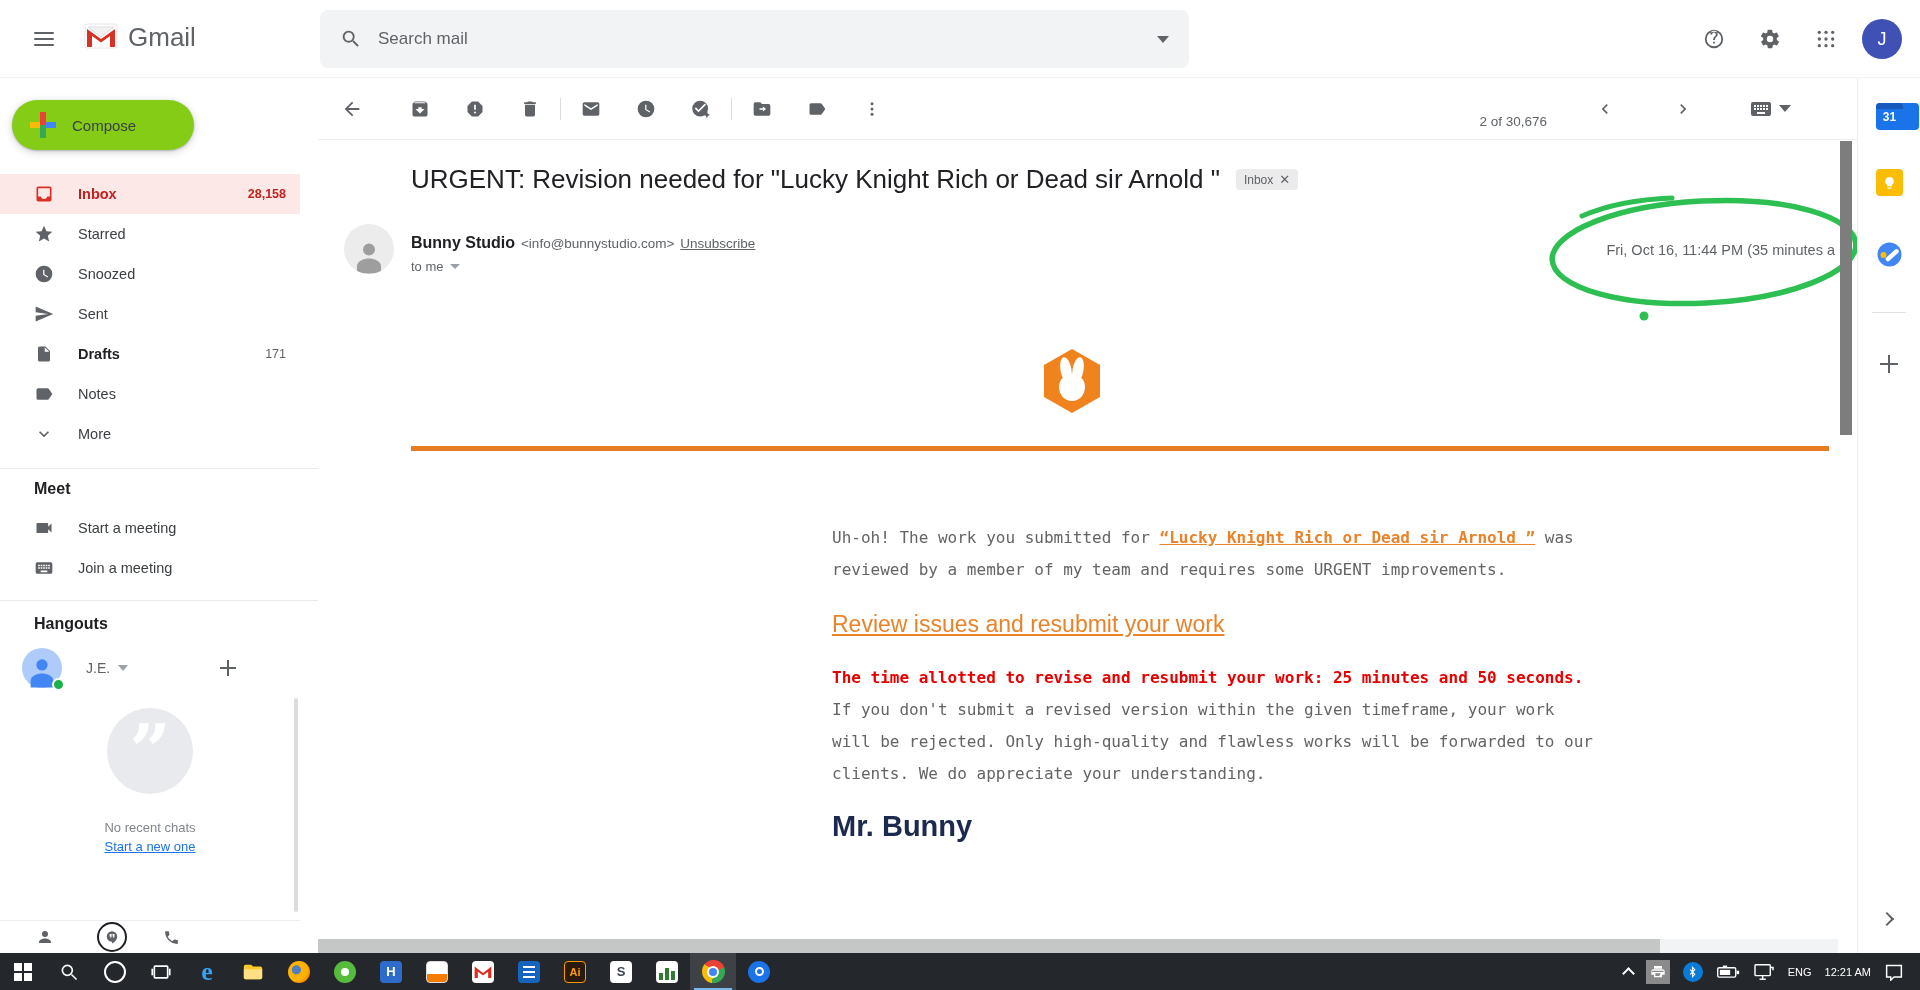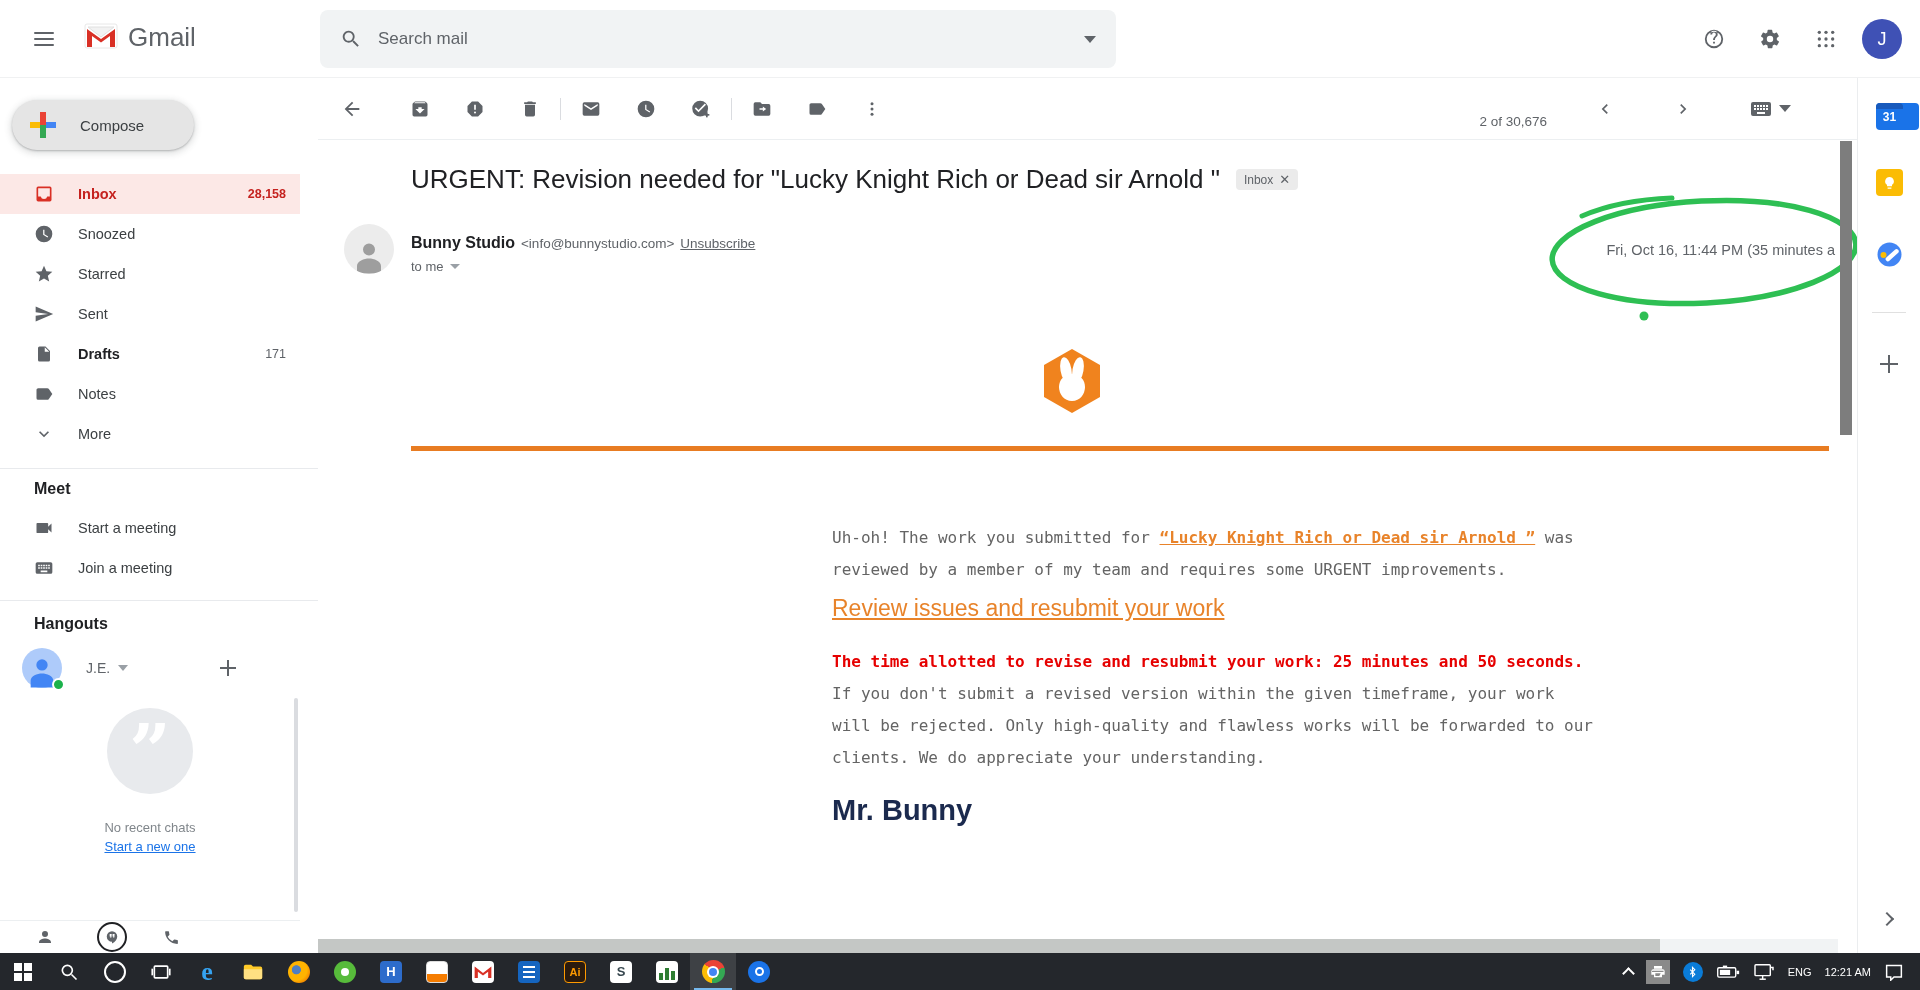--- a/index.html
+++ b/index.html
@@ -9,38 +9,38 @@
 
   
   .app-header { position:absolute; left:0; top:0; width:1920px; height:78px; background:#fff;
                 border-bottom:1px solid #f0f1f2; z-index:10; }
   .hamburger { position:absolute; left:32px; top:27px; width:24px; height:24px; cursor:pointer; }
   .hamburger span { position:absolute; left:2px; width:20px; height:2px; background:#5f6368; border-radius:1px; }
   .hamburger span:nth-child(1){ top:5px; } .hamburger span:nth-child(2){ top:11px; } .hamburger span:nth-child(3){ top:17px; }
   .gmail-logo { position:absolute; left:84px; top:22px; display:flex; align-items:center; gap:10px; }
   .gmail-word { font-size:26px; color:#5f6368; letter-spacing:0; }
 
-  .search-bar { position:absolute; left:320px; top:10px; width:796px; height:58px; background:#f1f3f4;
+  .search-bar { position:absolute; left:320px; top:10px; width:869px; height:58px; background:#f1f3f4;
                 border-radius:8px; display:flex; align-items:center; padding:0 20px; }
   .search-bar svg { flex:0 0 auto; }
   .search-input { flex:1; border:none; outline:none; background:transparent; font-size:17px; color:#202124;
                   margin-left:16px; font-family:"Liberation Sans",sans-serif; }
   .search-input::placeholder { color:#5f6368; }
   .caret-tri { width:0; height:0; border-left:6px solid transparent; border-right:6px solid transparent;
                border-top:7px solid #5f6368; }
   .hdr-right { position:absolute; right:18px; top:0; height:78px; display:flex; align-items:center; gap:16px; }
   .hdr-icon-btn { width:40px; height:40px; border-radius:50%; display:flex; align-items:center; justify-content:center; cursor:pointer; }
   .avatar-top { width:40px; height:40px; border-radius:50%; background:#3f51b5; color:#fff; font-size:18px;
                 display:flex; align-items:center; justify-content:center; cursor:pointer; }
 
   
   .sidebar { position:absolute; left:0; top:78px; width:318px; height:875px; background:#fff; z-index:5; }
-  .compose-btn { position:absolute; left:12px; top:22px; width:182px; height:50px; background:#e5e5e5; border-radius:25px;
+  .compose-btn { position:absolute; left:12px; top:22px; width:182px; height:50px; background:#84cc16; border-radius:25px;
                  box-shadow:0 1px 2px rgba(60,64,67,.3), 0 2px 6px 2px rgba(60,64,67,.15);
-                 display:flex; align-items:center; gap:24px; padding-left:18px; cursor:pointer; }
+                 display:flex; align-items:center; gap:16px; padding-left:18px; cursor:pointer; }
   .compose-label { font-size:15px; color:#3c4043; font-weight:500; }
   .gplus { position:relative; width:26px; height:26px; }
   .gplus i { position:absolute; display:block; }
   .gplus .pv { left:10px; top:0; width:6px; height:26px; background:linear-gradient(#ea4335 50%, #34a853 50%); }
   .gplus .ph { left:0; top:10px; width:26px; height:6px; background:linear-gradient(90deg,#fbbc05 50%, #4285f4 50%); }
 
   .nav { position:absolute; left:0; top:96px; width:318px; }
   .nav-item { display:flex; align-items:center; height:40px; width:300px; padding:0 14px 0 34px; cursor:pointer; }
   .nav-item .nicon { width:20px; height:20px; margin-right:24px; display:flex; align-items:center; justify-content:center; }
   .nav-item .nicon svg { fill:#5f6368; }
@@ -137,21 +137,21 @@
 
   .brand { position:absolute; left:722px; top:208px; display:flex; align-items:center; gap:14px; }
   .brand-text { font-size:35px; letter-spacing:-0.5px; }
   .brand-bold { font-weight:700; color:#1b2a4e; }
   .brand-light { color:#f0831e; font-weight:400; }
   .email-hr { position:absolute; left:93px; top:306px; width:1418px; height:5px; background:#e87c22; }
 
   .email-body { position:absolute; left:514px; top:382px; width:770px;
                 font-family:"DejaVu Sans Mono", monospace; font-size:16px; color:#646464; }
   .email-body p.p1 { line-height:32px; }
-  .cta-link { display:inline-block; margin-top:9px; font-family:"Liberation Sans",sans-serif; font-size:23px;
+  .cta-link { display:inline-block; margin-top:25px; font-family:"Liberation Sans",sans-serif; font-size:23px;
               color:#e8832a; text-decoration:underline; cursor:pointer; }
   .inline-link { color:#e8832a; font-weight:700; text-decoration:underline; cursor:pointer; }
   .email-body p.p2 { margin-top:24px; line-height:32px; }
   .deadline { color:#e60000; font-weight:700; }
   .signature { margin-top:20px; font-family:"Liberation Sans",sans-serif; font-size:29px; font-weight:700; color:#1b2a4e; }
 
   .v-scrollbar { position:absolute; right:5px; top:1px; width:12px; height:294px; background:#7d7d7d; z-index:5; }
   .h-scrollbar { position:absolute; left:0; top:799px; width:1520px; height:14px; background:#f1f3f4; }
   .h-thumb { position:absolute; left:0; top:0; width:1342px; height:14px; background:#c4c7c5; }
 
@@ -265,33 +265,33 @@
           <svg width="20" height="20" viewBox="0 0 24 24">
               <path d="M19 3H5a2 2 0 0 0-2 2v14a2 2 0 0 0 2 2h14a2 2 0 0 0 2-2V5a2 2 0 0 0-2-2zm0 12h-3.1a4 4 0 0 1-7.8 0H5V5h14z"></path>
             </svg>
         </span>
         <span class="nav-label">Inbox</span>
         <span class="nav-count">28,158</span>
       </div>
       <div class="nav-item">
         <span class="nicon">
           <svg width="20" height="20" viewBox="0 0 24 24">
-              <path d="M12 2a10 10 0 1 0 0 20 10 10 0 0 0 0-20zm4.2 14.2L11 13V7h1.5v5.3l4.5 2.7z"></path>
-            </svg>
-        </span>
-        <span class="nav-label">Snoozed</span>
+              <path d="M12 17.3l6.2 3.7-1.6-7 5.4-4.7-7.1-.6L12 2 9.1 8.7 2 9.3l5.4 4.7-1.6 7z"></path>
+            </svg>
+        </span>
+        <span class="nav-label">Starred</span>
         <span class="nav-count"></span>
       </div>
       <div class="nav-item">
         <span class="nicon">
           <svg width="20" height="20" viewBox="0 0 24 24">
-              <path d="M12 17.3l6.2 3.7-1.6-7 5.4-4.7-7.1-.6L12 2 9.1 8.7 2 9.3l5.4 4.7-1.6 7z"></path>
-            </svg>
-        </span>
-        <span class="nav-label">Starred</span>
+              <path d="M12 2a10 10 0 1 0 0 20 10 10 0 0 0 0-20zm4.2 14.2L11 13V7h1.5v5.3l4.5 2.7z"></path>
+            </svg>
+        </span>
+        <span class="nav-label">Snoozed</span>
         <span class="nav-count"></span>
       </div>
       <div class="nav-item">
         <span class="nicon">
           <svg width="20" height="20" viewBox="0 0 24 24">
               <path d="M2 21L23 12 2 3l.01 7L17 12 2.01 14z"></path>
             </svg>
         </span>
         <span class="nav-label">Sent</span>
         <span class="nav-count"></span>

